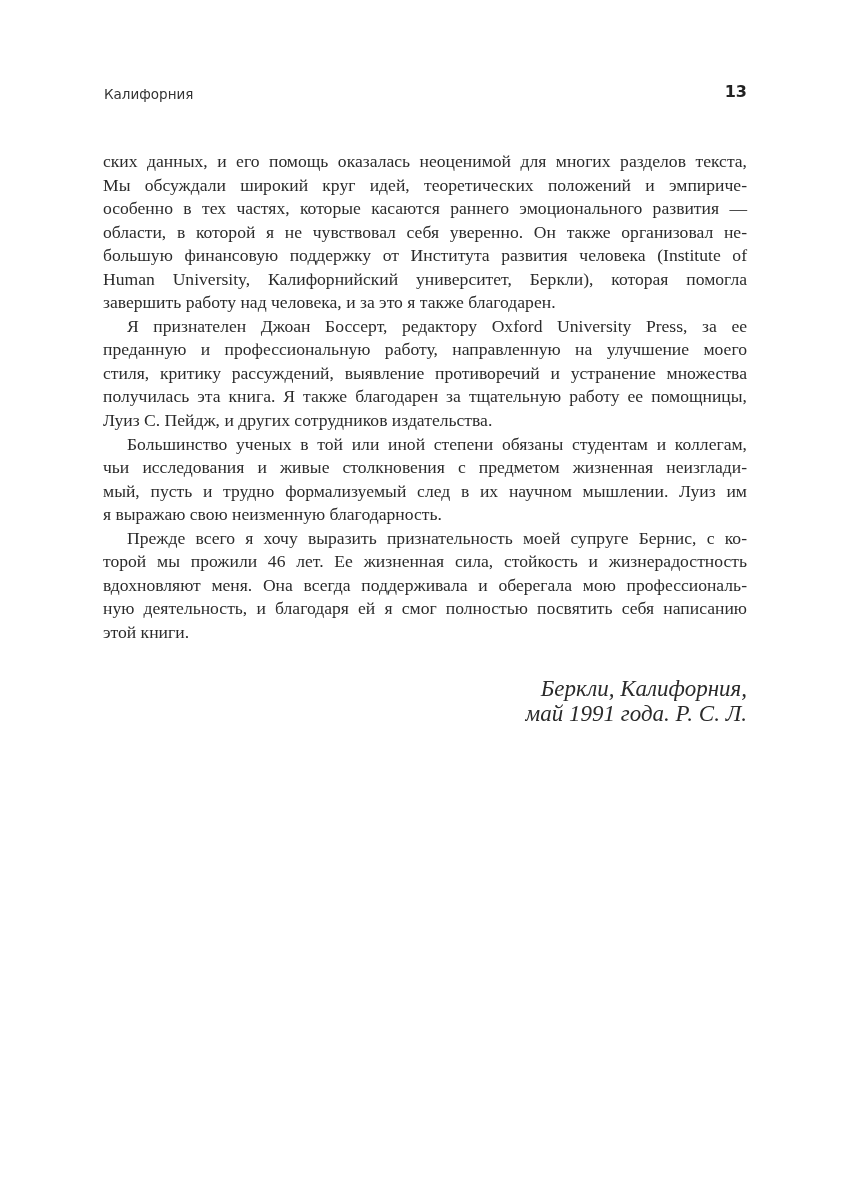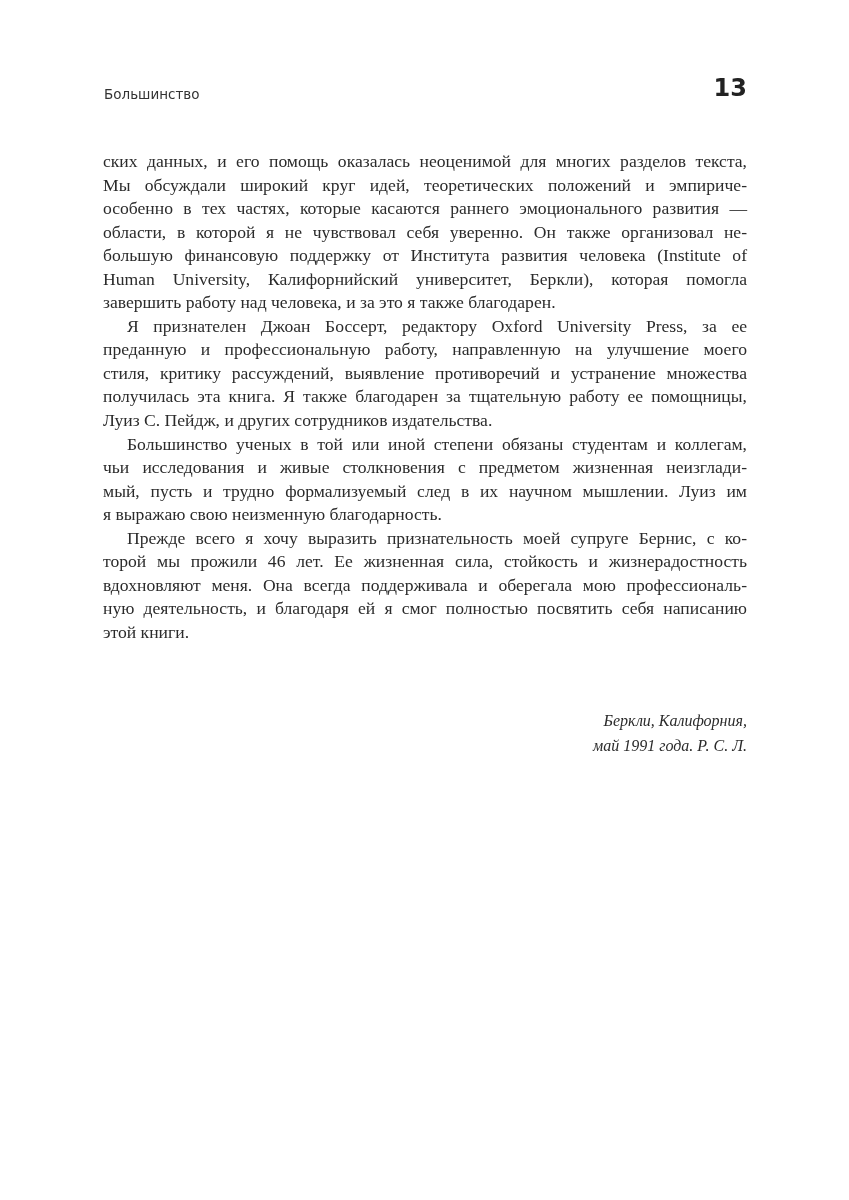--- a/index.html
+++ b/index.html
@@ -19,23 +19,23 @@
       left: 104px;
       top: 86px;
       font-family: "DejaVu Sans", sans-serif;
       font-size: 13.5px;
       color: #333;
       letter-spacing: 0px;
     }
     .page-number {
       position: absolute;
       right: 102px;
-      top: 74px;
+      top: 82px;
       font-family: "DejaVu Sans", sans-serif;
-      font-size: 24px;
+      font-size: 16px;
       font-weight: bold;
       color: #222;
     }
     .text-block {
       position: absolute;
       left: 103px;
       top: 150px;
       width: 644px;
       font-family: "Liberation Serif", serif;
       font-size: 17.6px;
@@ -51,33 +51,33 @@
     }
     .line.last {
       text-align-last: left;
     }
     .line.indent {
       padding-left: 24px;
     }
     .signature {
       position: absolute;
       right: 102px;
-      top: 708px;
+      top: 676px;
       text-align: right;
       font-family: "Liberation Serif", serif;
       font-style: italic;
-      font-size: 16px;
+      font-size: 23px;
       line-height: 25px;
       color: #2b2b2b;
     }
   </style>
 </head>
 <body>
 
-<div class="running-head">Большинство</div>
+<div class="running-head">Калифорния</div>
 <div class="page-number">13</div>
 
 <div class="text-block">
 
   <div>
     <span class="line">ских данных, и его помощь оказалась неоценимой для многих разделов текста,</span>
     <span class="line">Мы обсуждали широкий круг идей, теоретических положений и эмпириче-</span>
     <span class="line">особенно в тех частях, которые касаются раннего эмоционального развития —</span>
     <span class="line">области, в которой я не чувствовал себя уверенно. Он также организовал не-</span>
     <span class="line">большую финансовую поддержку от Института развития человека (Institute of</span>

